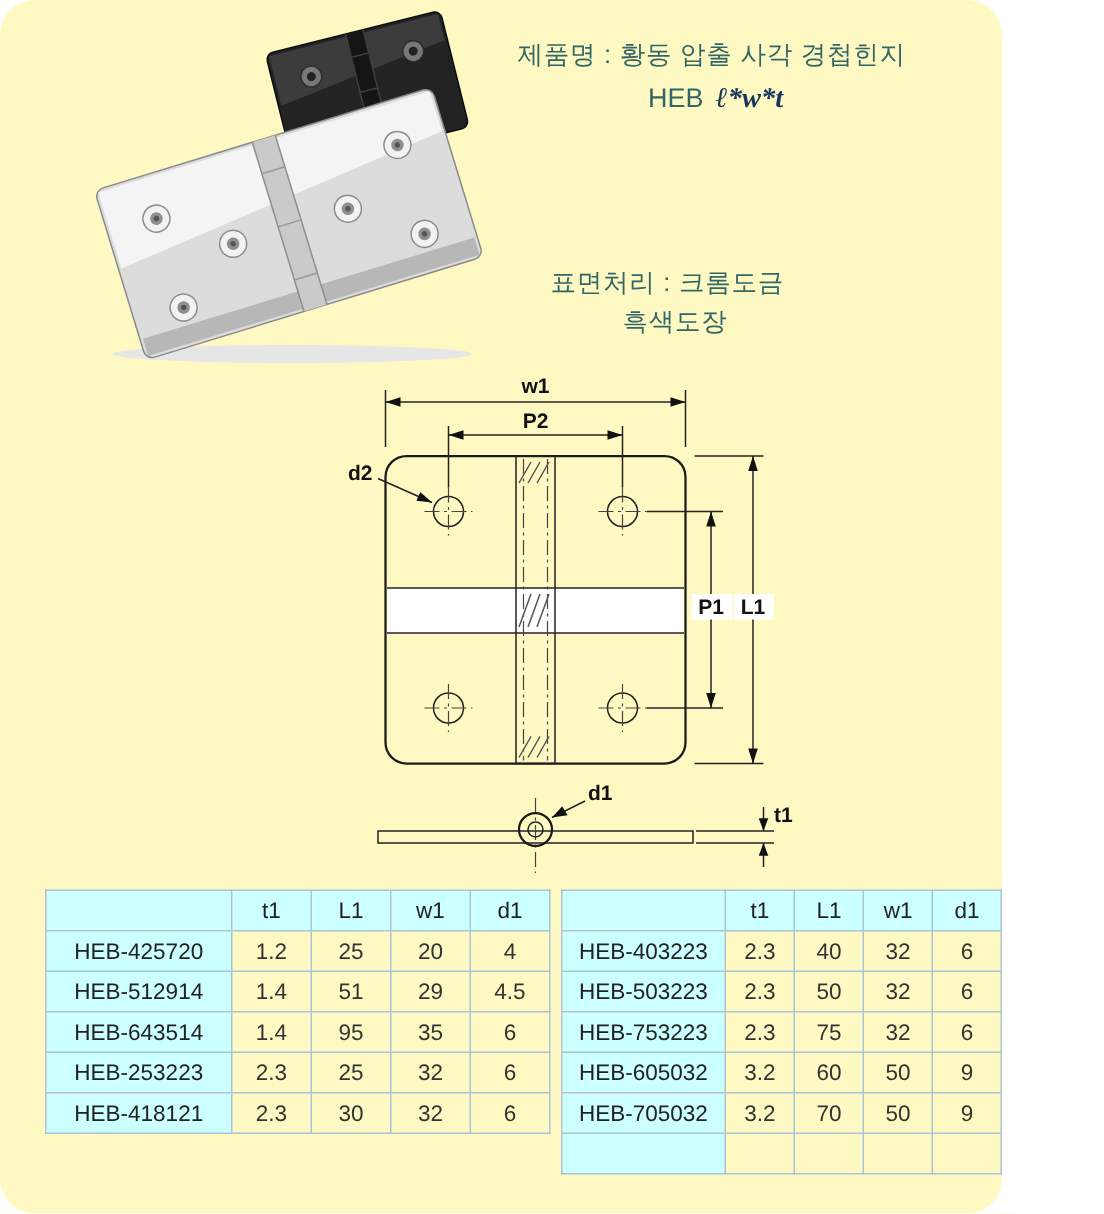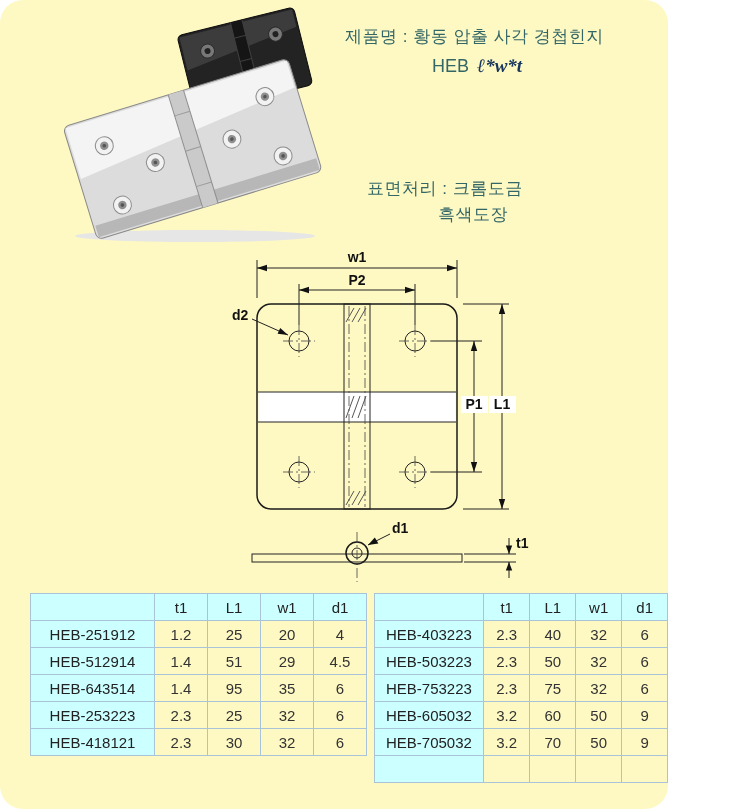--- a/index.html
+++ b/index.html
@@ -88,21 +88,21 @@
           <circle cx="202" cy="92" r="1.8" fill="#555"></circle>
       </g>
     </g>
   </svg>
 
   <div class="abs info-line" style="left:345px; top:25px;">제품명 : 황동 압출 사각 경첩힌지</div>
   <div class="abs model-line" style="left:432px; top:55px;">
     <span>HEB</span><span class="formula">ℓ*w*t</span>
   </div>
   <div class="abs info-line" style="left:345px; top:177px;margin-left:22px;">표면처리 : 크롬도금</div>
-  <div class="abs info-line" style="left:438px; top:203px;">흑색도장</div>
+  <div class="abs info-line" style="left:415px; top:203px;">흑색도장</div>
 
   <svg class="abs" style="left:222px; top:246px;" width="320" height="352" viewBox="0 0 320 352">
 
     <rect x="35" y="58" width="200" height="205" rx="14" fill="#dfe5ee" class="thick"></rect>
     <rect x="36.5" y="146" width="197" height="30" fill="#ffffff"></rect>
     <line x1="36" y1="146" x2="234" y2="146" class="thin"></line>
     <line x1="36" y1="176" x2="234" y2="176" class="thin"></line>
 
     <g>
       <rect x="122" y="58" width="26" height="205" fill="#ffffff" class="thin"></rect>
@@ -216,21 +216,21 @@
       </colgroup>
     <tbody>
       <tr>
         <td class="hd"></td>
         <td class="hd">t1</td>
         <td class="hd">L1</td>
         <td class="hd">w1</td>
         <td class="hd">d1</td>
       </tr>
       <tr>
-        <td class="hd">HEB-251912</td>
+        <td class="hd">HEB-425720</td>
         <td>1.2</td>
         <td>25</td>
         <td>20</td>
         <td>4</td>
       </tr>
       <tr>
         <td class="hd">HEB-512914</td>
         <td>1.4</td>
         <td>51</td>
         <td>29</td>

